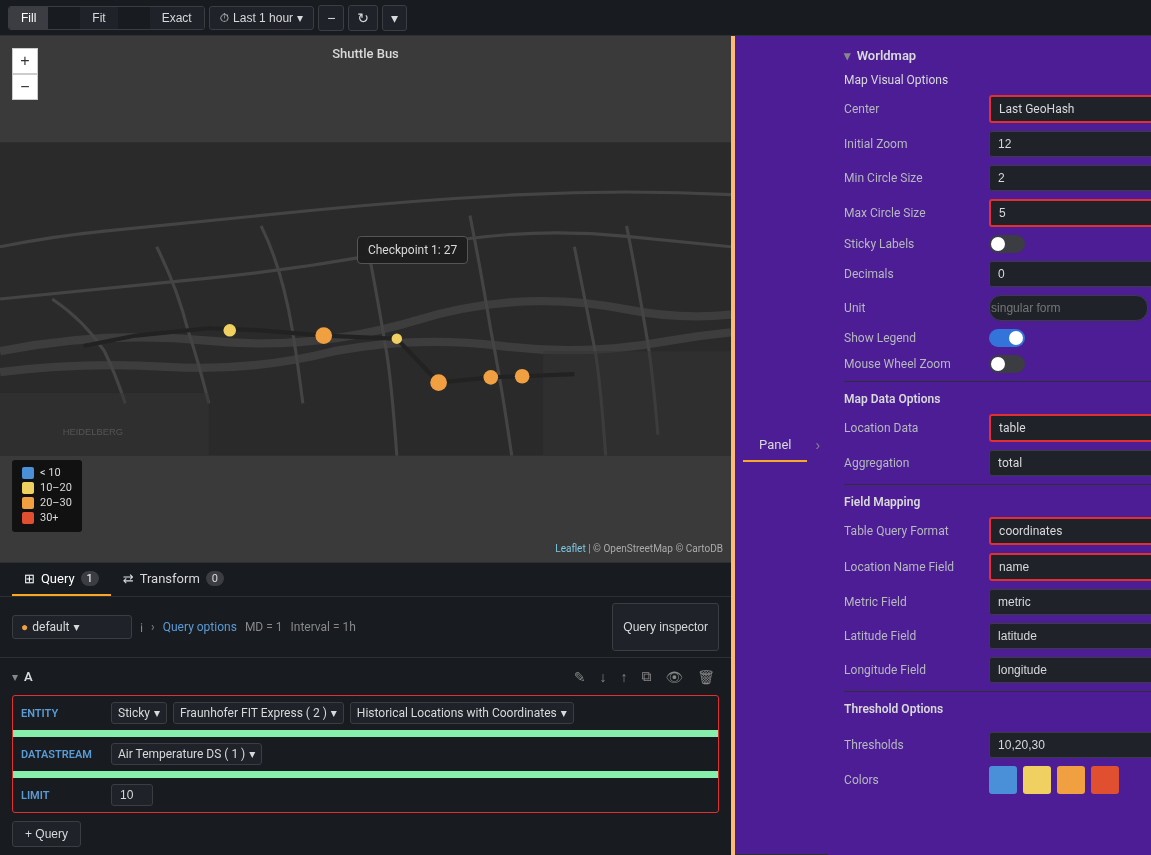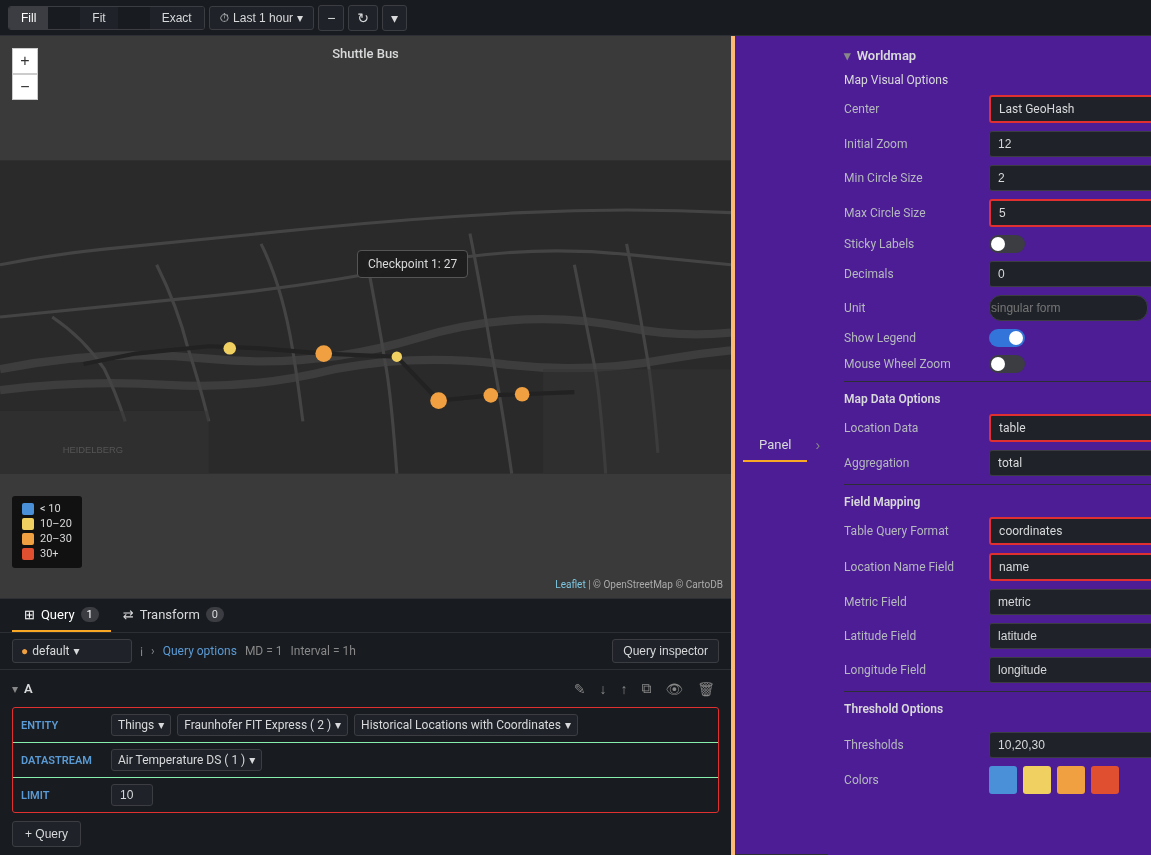--- a/index.html
+++ b/index.html
@@ -234,21 +234,21 @@
     .query-meta {
       color: #888;
       font-size: 12px;
     }
     .query-inspector-btn {
       margin-left: auto;
       background: #1f2329;
       border: 1px solid #3b3d42;
       border-radius: 3px;
       color: #d8d9da;
-      padding: 4px 10px;
+      padding: 16px 10px;
       cursor: pointer;
       font-size: 12px;
     }
 
     .query-body {
       padding: 8px 12px;
     }
     .query-section-header {
       display: flex;
       align-items: center;
@@ -270,21 +270,21 @@
 
     .query-fields-table {
       border: 1px solid #e03030;
       border-radius: 3px;
       overflow: hidden;
       margin-bottom: 8px;
     }
     .query-field-row {
       display: flex;
       align-items: center;
-      border-bottom: 1px solid #86efac;
+      border-bottom: 7px solid #86efac;
       padding: 6px 8px;
     }
     .query-field-row:last-child { border-bottom: none; }
     .field-label {
       width: 90px;
       font-size: 11px;
       font-weight: 600;
       color: #5b9bd5;
     }
     .field-controls {
@@ -624,21 +624,21 @@
             <button>🗑</button>
           </div>
         </div>
 
         <div class="query-fields-table">
 
           <div class="query-field-row">
             <span class="field-label">ENTITY</span>
             <div class="field-controls">
               <div class="field-select">
-                <span>Things</span>
+                <span>Sticky</span>
                 <span>▾</span>
               </div>
               <div class="field-select">
                 <span>Fraunhofer FIT Express ( 2 )</span>
                 <span>▾</span>
               </div>
               <div class="field-select">
                 <span>Historical Locations with Coordinates</span>
                 <span>▾</span>
               </div>

